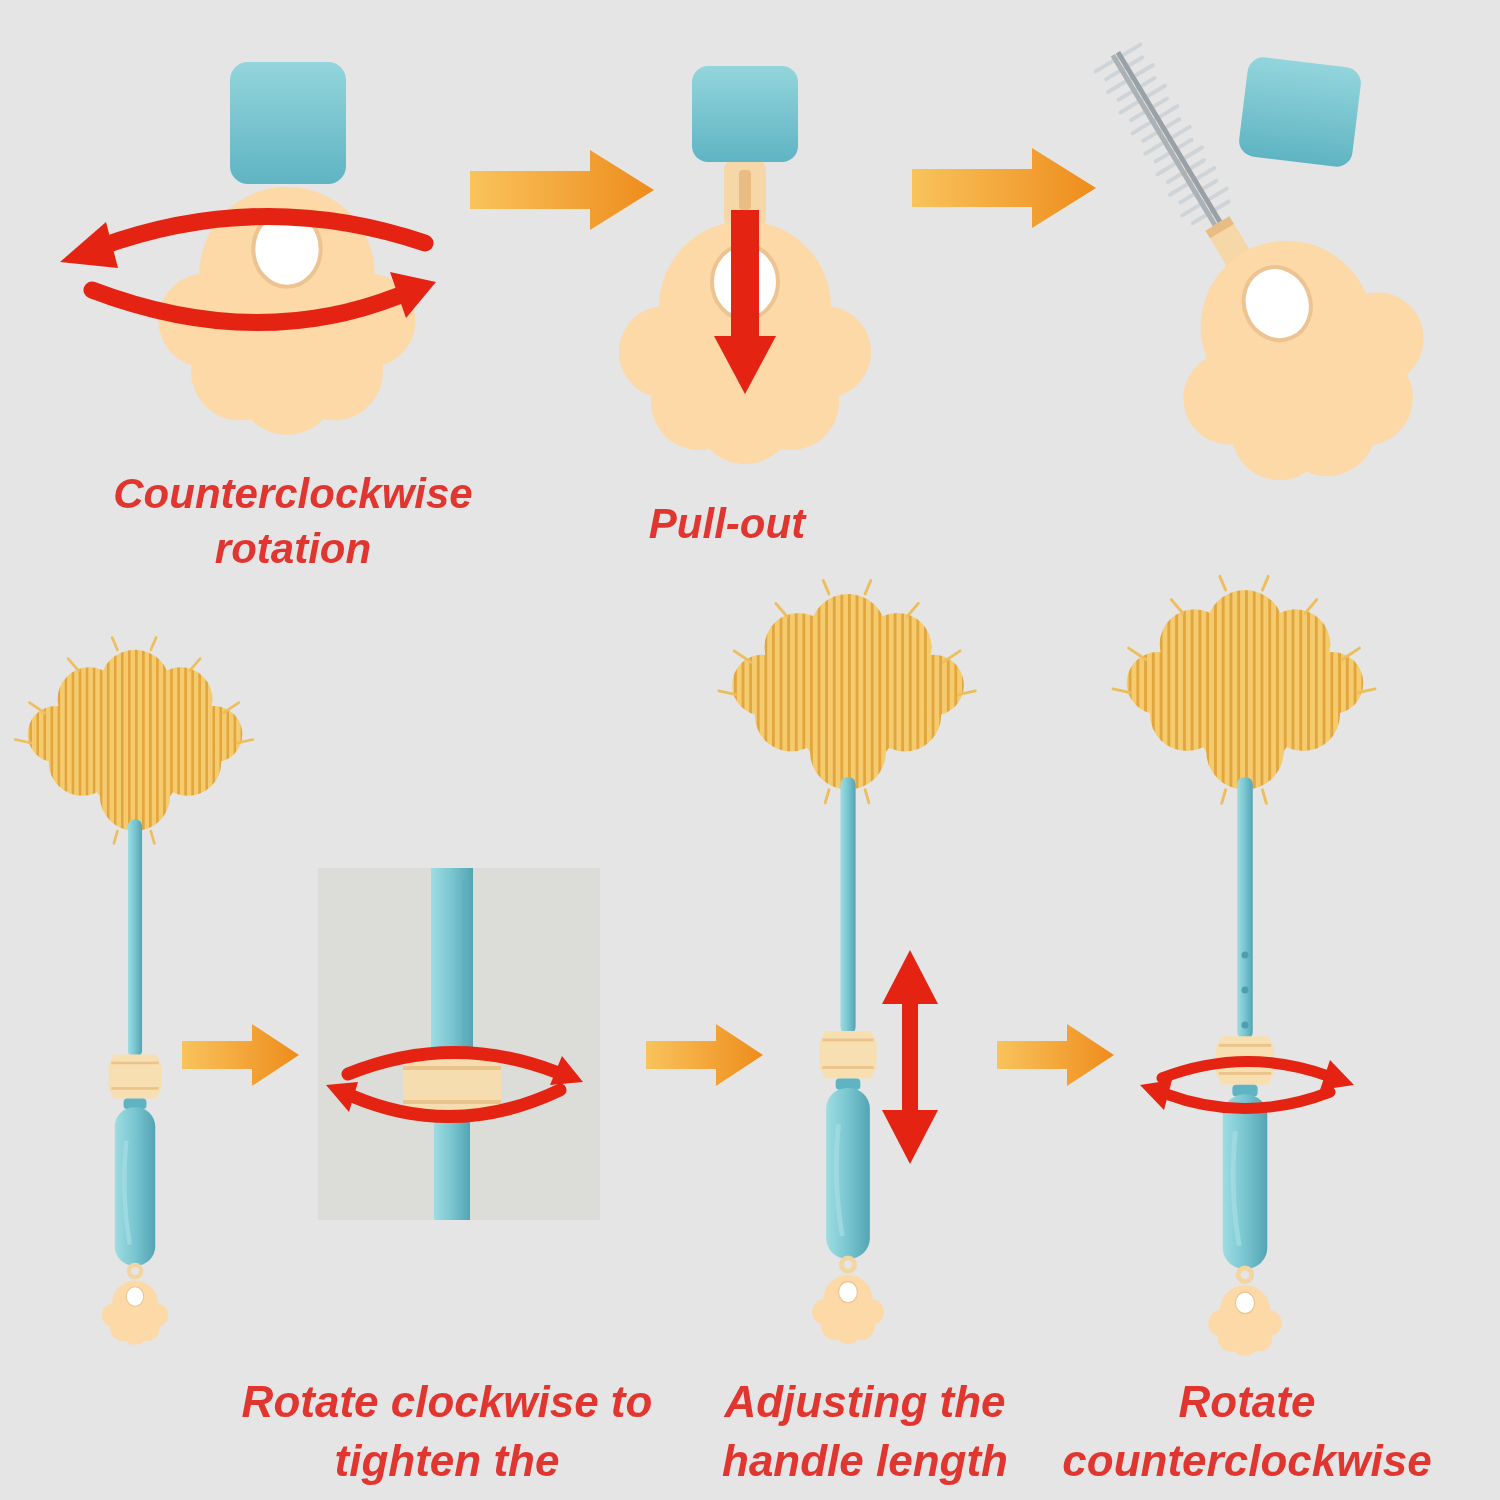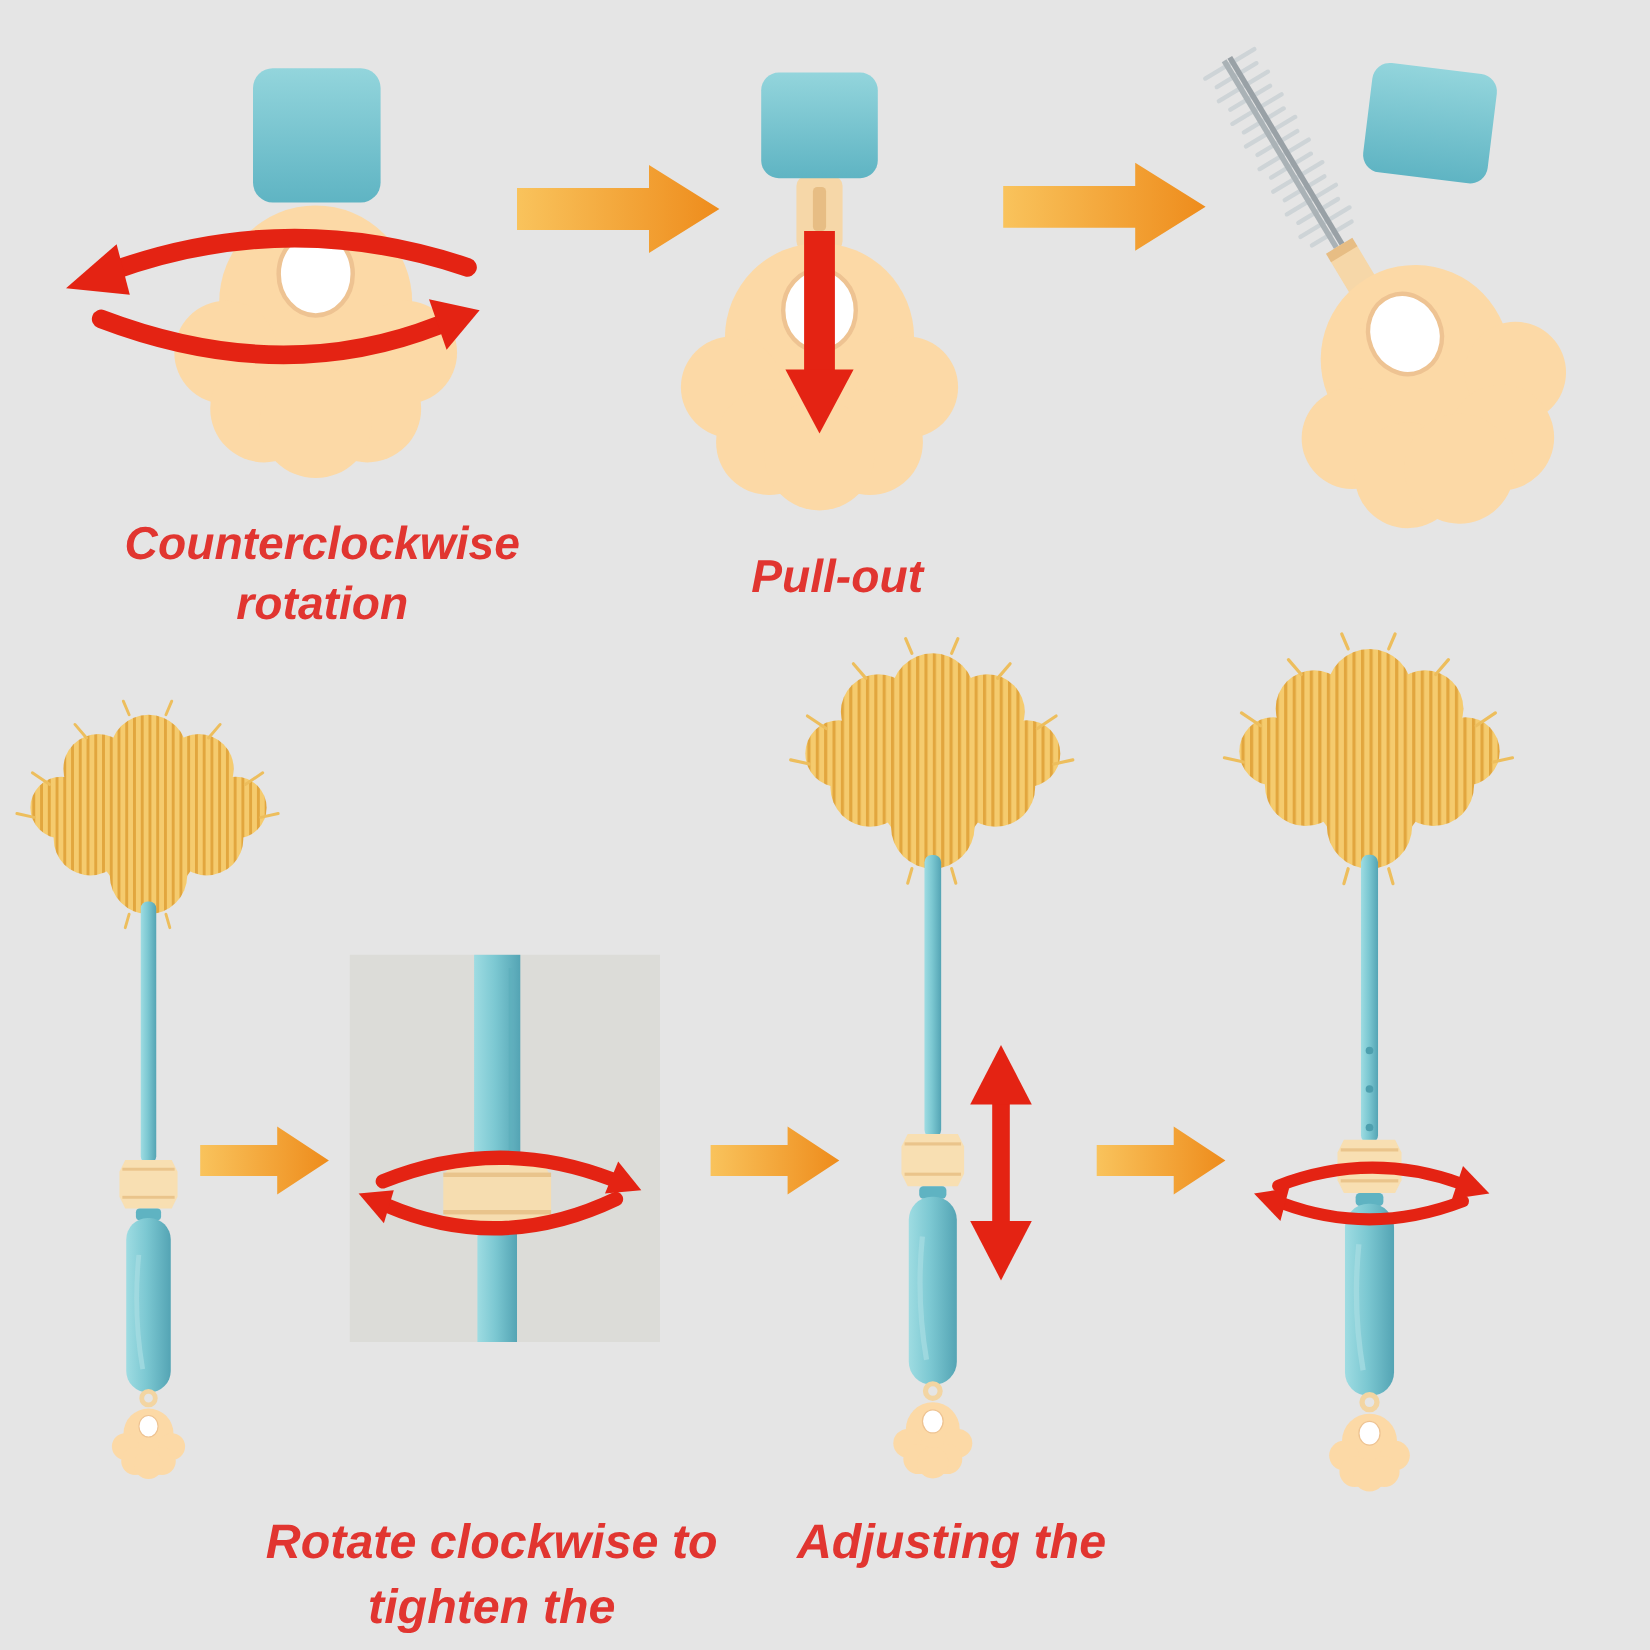--- a/index.html
+++ b/index.html
@@ -197,29 +197,31 @@
   </g>
   <polygon points="1354,1085 1320,1090 1330,1060" fill="#e42313"></polygon>
   <polygon points="1140,1085 1172,1080 1164,1110" fill="#e42313"></polygon>
 </svg>
 
   <div class="caption caption-top" style="left:73px; top:467px; width:440px;">
     <div>Counterclockwise</div>
     <div>rotation</div>
   </div>
 
-  <div class="caption caption-top" style="left:611px; top:497px; width:300px;">
+  <div class="caption caption-top" style="left:577px; top:497px; width:300px;">
     <div>Pull-out</div>
   </div>
 
   <div class="caption caption-bottom" style="left:227px; top:1372px; width:440px;">
     <div>Rotate clockwise to</div>
     <div>tighten the accessory</div>
   </div>
 
   <div class="caption caption-bottom" style="left:695px; top:1372px; width:340px;">
     <div>Adjusting the</div>
+    <div>handle length</div>
   </div>
 
   <div class="caption caption-bottom" style="left:1017px; top:1372px; width:460px;">
+    <div>Rotate counterclockwise</div>
   </div>
 
 </div>
 
 </body></html>

